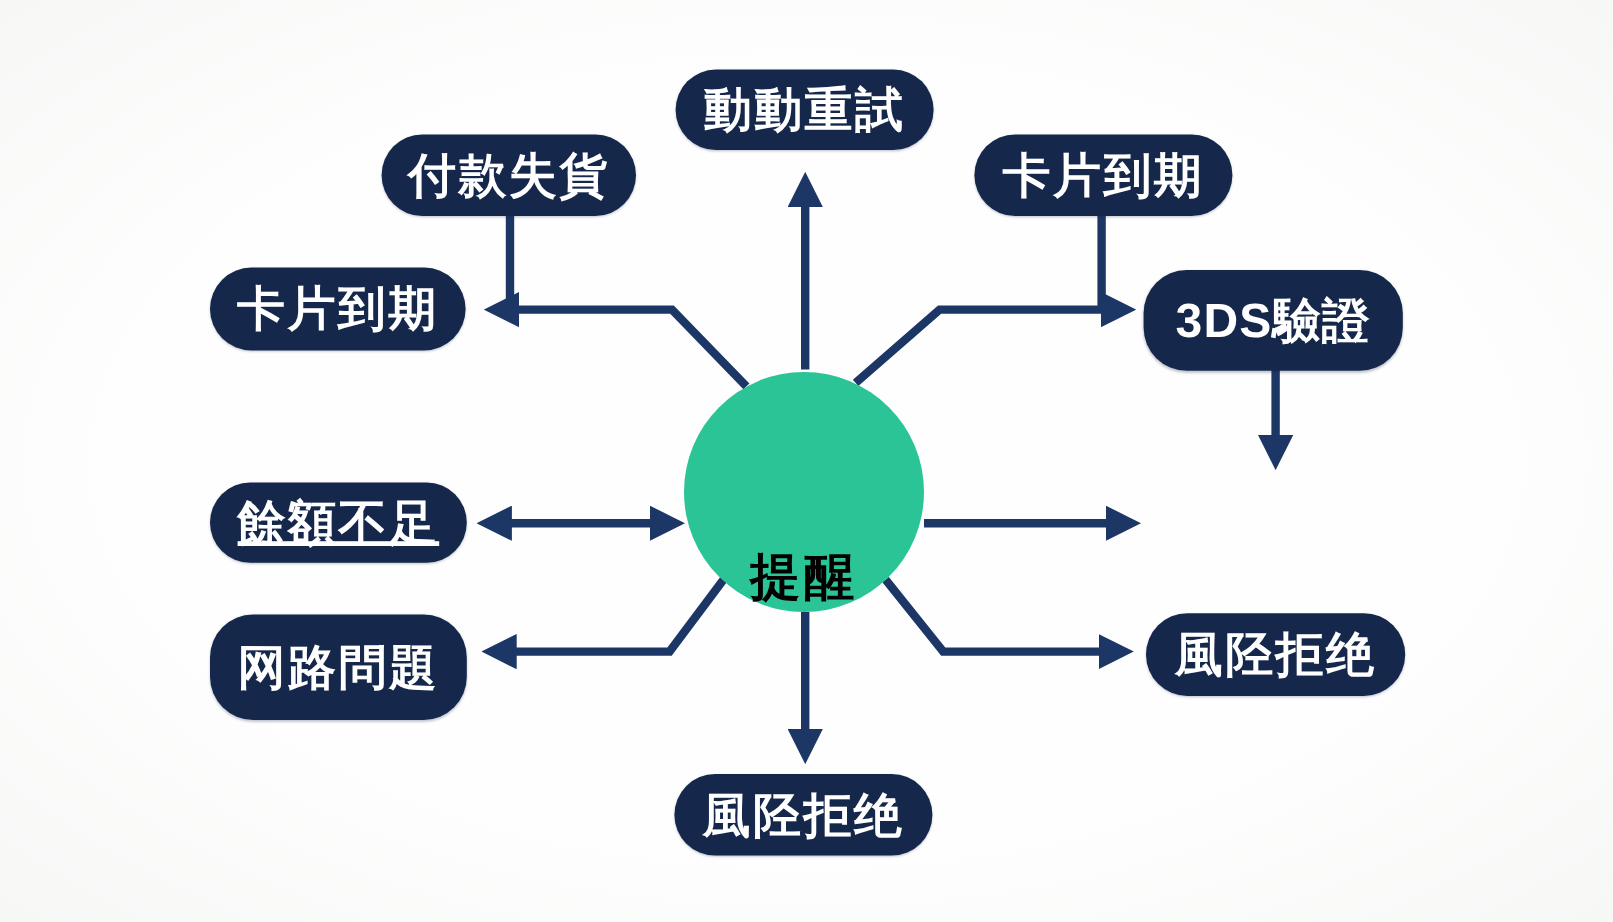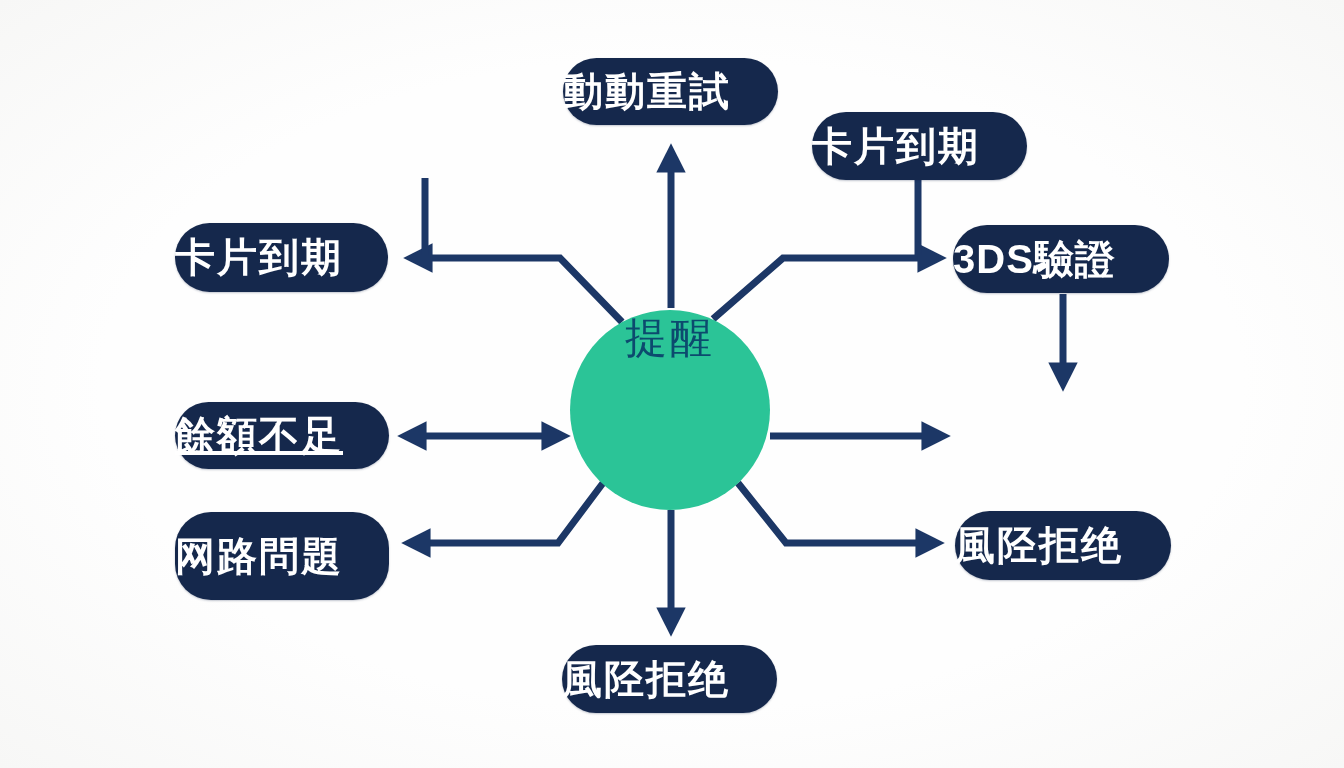--- a/index.html
+++ b/index.html
@@ -10,41 +10,41 @@
   }
   .canvas{
     position:relative;width:1344px;height:768px;
     background:radial-gradient(ellipse at center,#fefefe 60%,#f7f7f6 100%);
   }
   svg.wires{position:absolute;left:0;top:0;width:1344px;height:768px;}
   .node{
     position:absolute;
     background:#15284c;
     border-radius:36px;
-    display:flex;align-items:center;
+    display:flex;align-items:center;justify-content:center;
     color:#ffffff;
     font-weight:bold;
     font-size:40px;
     letter-spacing:2px;
     white-space:nowrap;
     box-shadow:0 1px 2px rgba(20,35,70,0.25);
   }
   .center-circle{
     position:absolute;left:570px;top:310px;width:200px;height:200px;
     background:#2bc497;
     border-radius:50%;
-    display:flex;flex-direction:column;align-items:center;justify-content:flex-start;
-    color:#0c4a6e;font-weight:normal;font-size:42px;line-height:1.35;letter-spacing:3px;
+    display:flex;flex-direction:column;align-items:center;justify-content:flex-end;
+    color:#000000;font-weight:bold;font-size:42px;line-height:1.35;letter-spacing:3px;
   }
   
   .n-retry{left:563px;top:58px;width:215px;height:67px;}
   .n-payfail{left:318px;top:112px;width:212px;height:68px;}
   .n-cardexp-l{left:175px;top:223px;width:213px;height:69px;}
   .n-cardexp-r{left:812px;top:112px;width:215px;height:68px;}
-  .n-3ds{left:953px;top:225px;width:216px;height:68px;letter-spacing:1px;}
+  .n-3ds{left:953px;top:225px;width:216px;height:84px;letter-spacing:1px;}
   .n-balance{left:175px;top:402px;width:214px;height:67px;text-decoration:underline;}
   .n-hold{left:953px;top:402px;width:214px;height:65px;}
   .n-network{left:175px;top:512px;width:214px;height:88px;}
   .n-risk-r{left:955px;top:511px;width:216px;height:69px;}
   .n-risk-b{left:562px;top:645px;width:215px;height:68px;}
 </style>
 </head>
 <body>
 
 <div class="canvas">
@@ -80,20 +80,23 @@
   </svg>
 
   <div class="center-circle">
     <span>提醒</span>
   </div>
 
   <div class="node n-retry">
     <span>動動重試</span>
   </div>
 
+  <div class="node n-payfail">
+    <span>付款失貨</span>
+  </div>
 
   <div class="node n-cardexp-l">
     <span>卡片到期</span>
   </div>
 
   <div class="node n-cardexp-r">
     <span>卡片到期</span>
   </div>
 
   <div class="node n-3ds">

